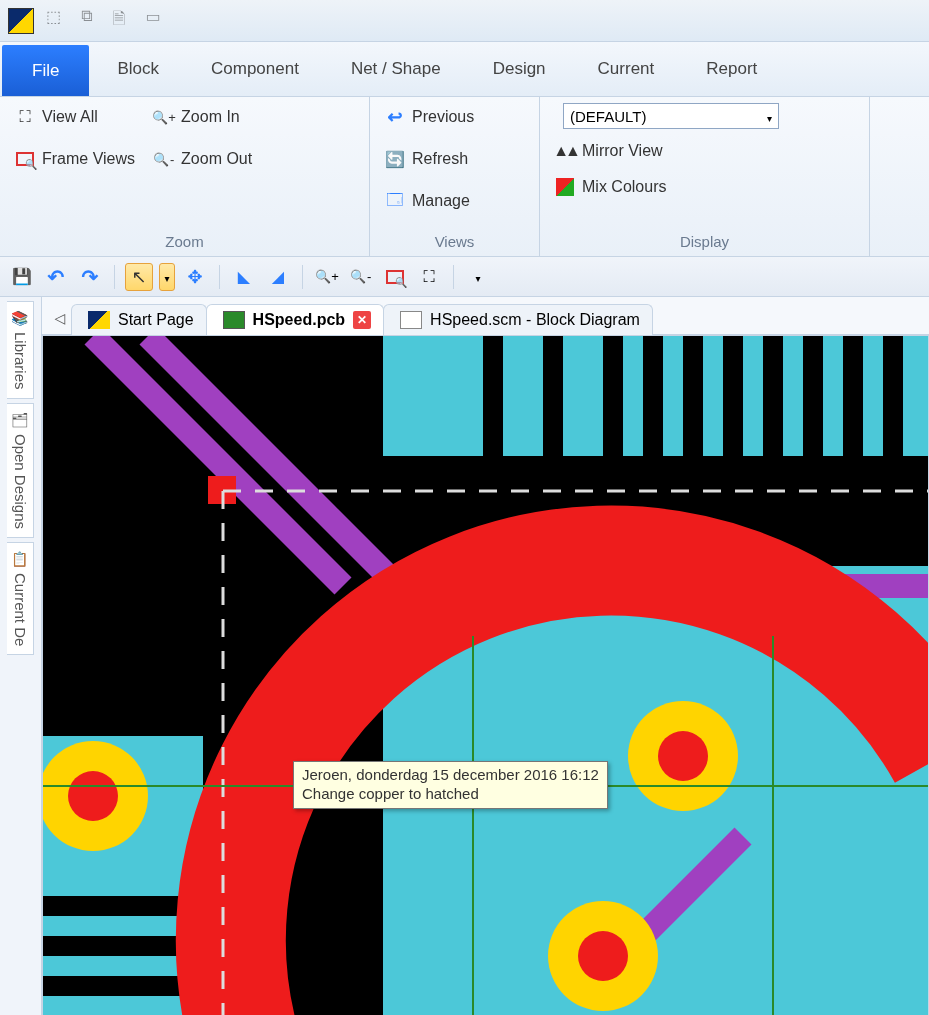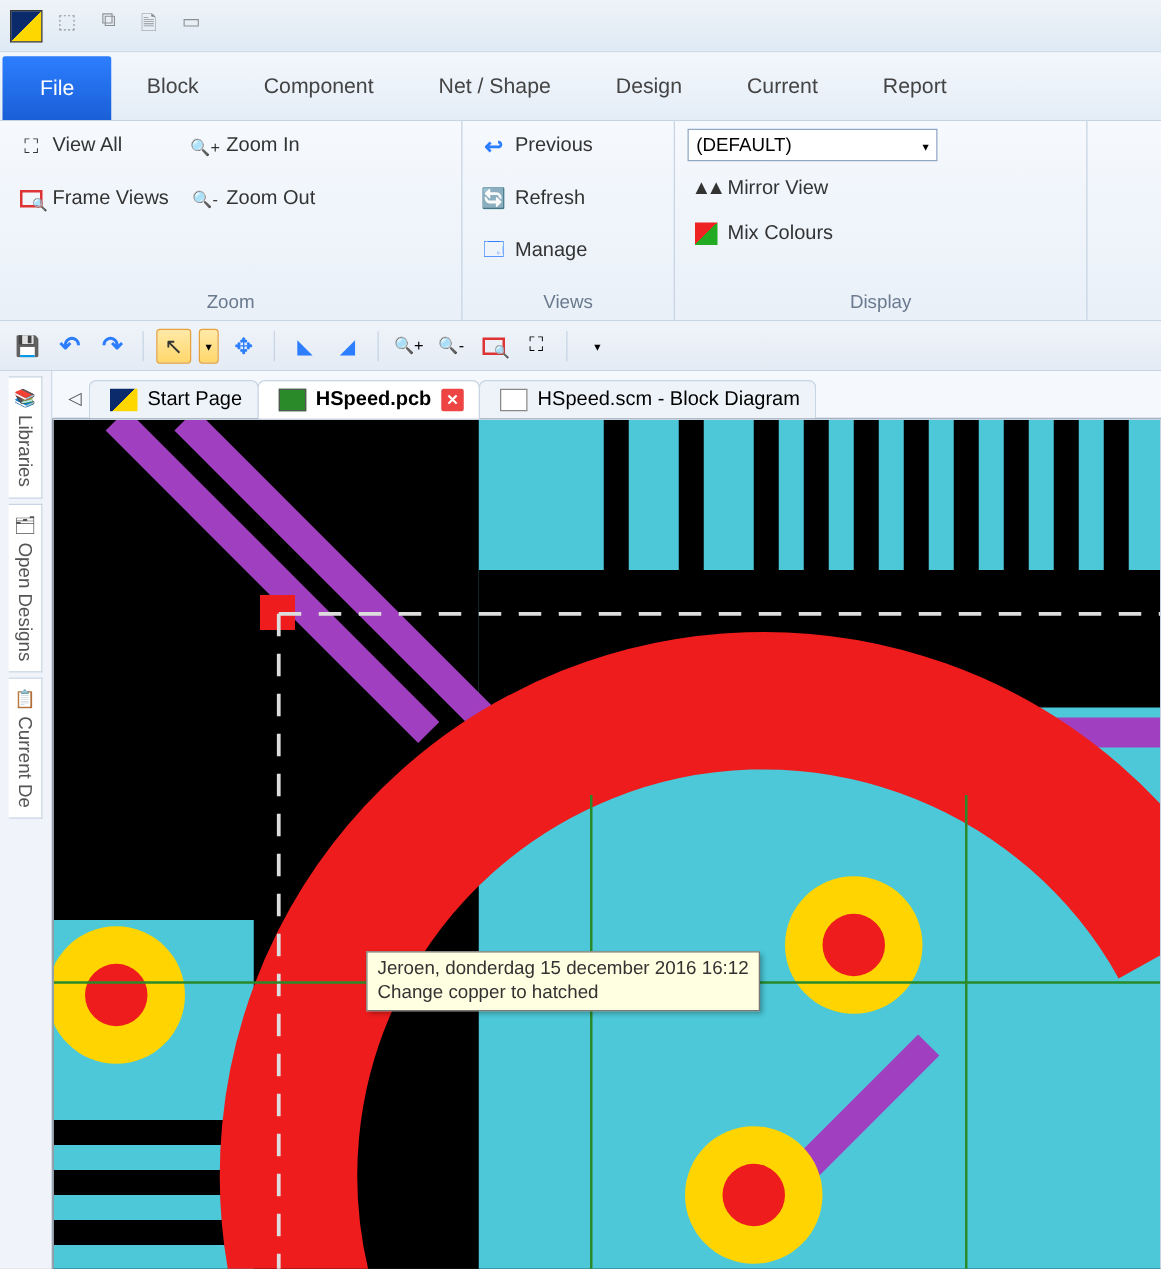--- a/index.html
+++ b/index.html
@@ -19,21 +19,21 @@
 
 .ribbon { height: 160px; background: linear-gradient(#f6f9fd, #e9f0f8); display: flex; border-bottom: 1px solid #c6d4e4; }
 .ribbon-group { border-right: 1px solid #c6d4e4; padding: 6px 10px 2px 10px; display: flex; flex-direction: column; }
 .ribbon-group-body { flex: 1; display: flex; gap: 10px; }
 .ribbon-group-label { text-align: center; color: #6a7a8f; font-size: 15px; padding: 2px 0 4px; }
 .ribbon-col { display: flex; flex-direction: column; gap: 14px; }
 .ribbon-btn { display: flex; align-items: center; gap: 6px; padding: 3px 4px; font-size: 16px; color: #333; cursor: pointer; white-space: nowrap; }
 .ribbon-btn .ico { width: 22px; height: 22px; display: flex; align-items: center; justify-content: center; font-size: 16px; }
 .big-btn { display: flex; flex-direction: column; align-items: center; gap: 4px; padding: 4px 8px; cursor: pointer; }
 .big-btn .big-ico { width: 40px; height: 40px; border: 1px solid #aac; background: #fff; display: flex; align-items: center; justify-content: center; font-size: 22px; }
-.combo { width: 200px; height: 26px; border: 1px solid #8fa6c4; background: #fff; display: flex; align-items: center; justify-content: space-between; padding: 0 6px; font-size: 15px; }
+.combo { width: 216px; height: 26px; border: 1px solid #8fa6c4; background: #fff; display: flex; align-items: center; justify-content: space-between; padding: 0 6px; font-size: 15px; margin-left: 13px; }
 
 
 .qat { height: 40px; background: linear-gradient(#f0f4fa, #e4ebf4); display: flex; align-items: center; gap: 6px; padding: 0 8px; border-bottom: 1px solid #c6d4e4; }
 .qat-btn { width: 28px; height: 28px; display: flex; align-items: center; justify-content: center; cursor: pointer; border: 1px solid transparent; font-size: 16px; }
 .qat-btn.active { background: linear-gradient(#ffe9a8, #ffd76b); border: 1px solid #e6a23c; border-radius: 3px; }
 .qat-sep { width: 1px; height: 24px; background: #c6d4e4; margin: 0 4px; }
 
 
 .workspace { display: flex; height: calc(1015px - 42px - 46px - 160px - 40px); }
 .side-tabs { width: 42px; background: #f0f4fa; border-right: 1px solid #c6d4e4; display: flex; flex-direction: column; align-items: center; padding-top: 4px; gap: 4px; }

